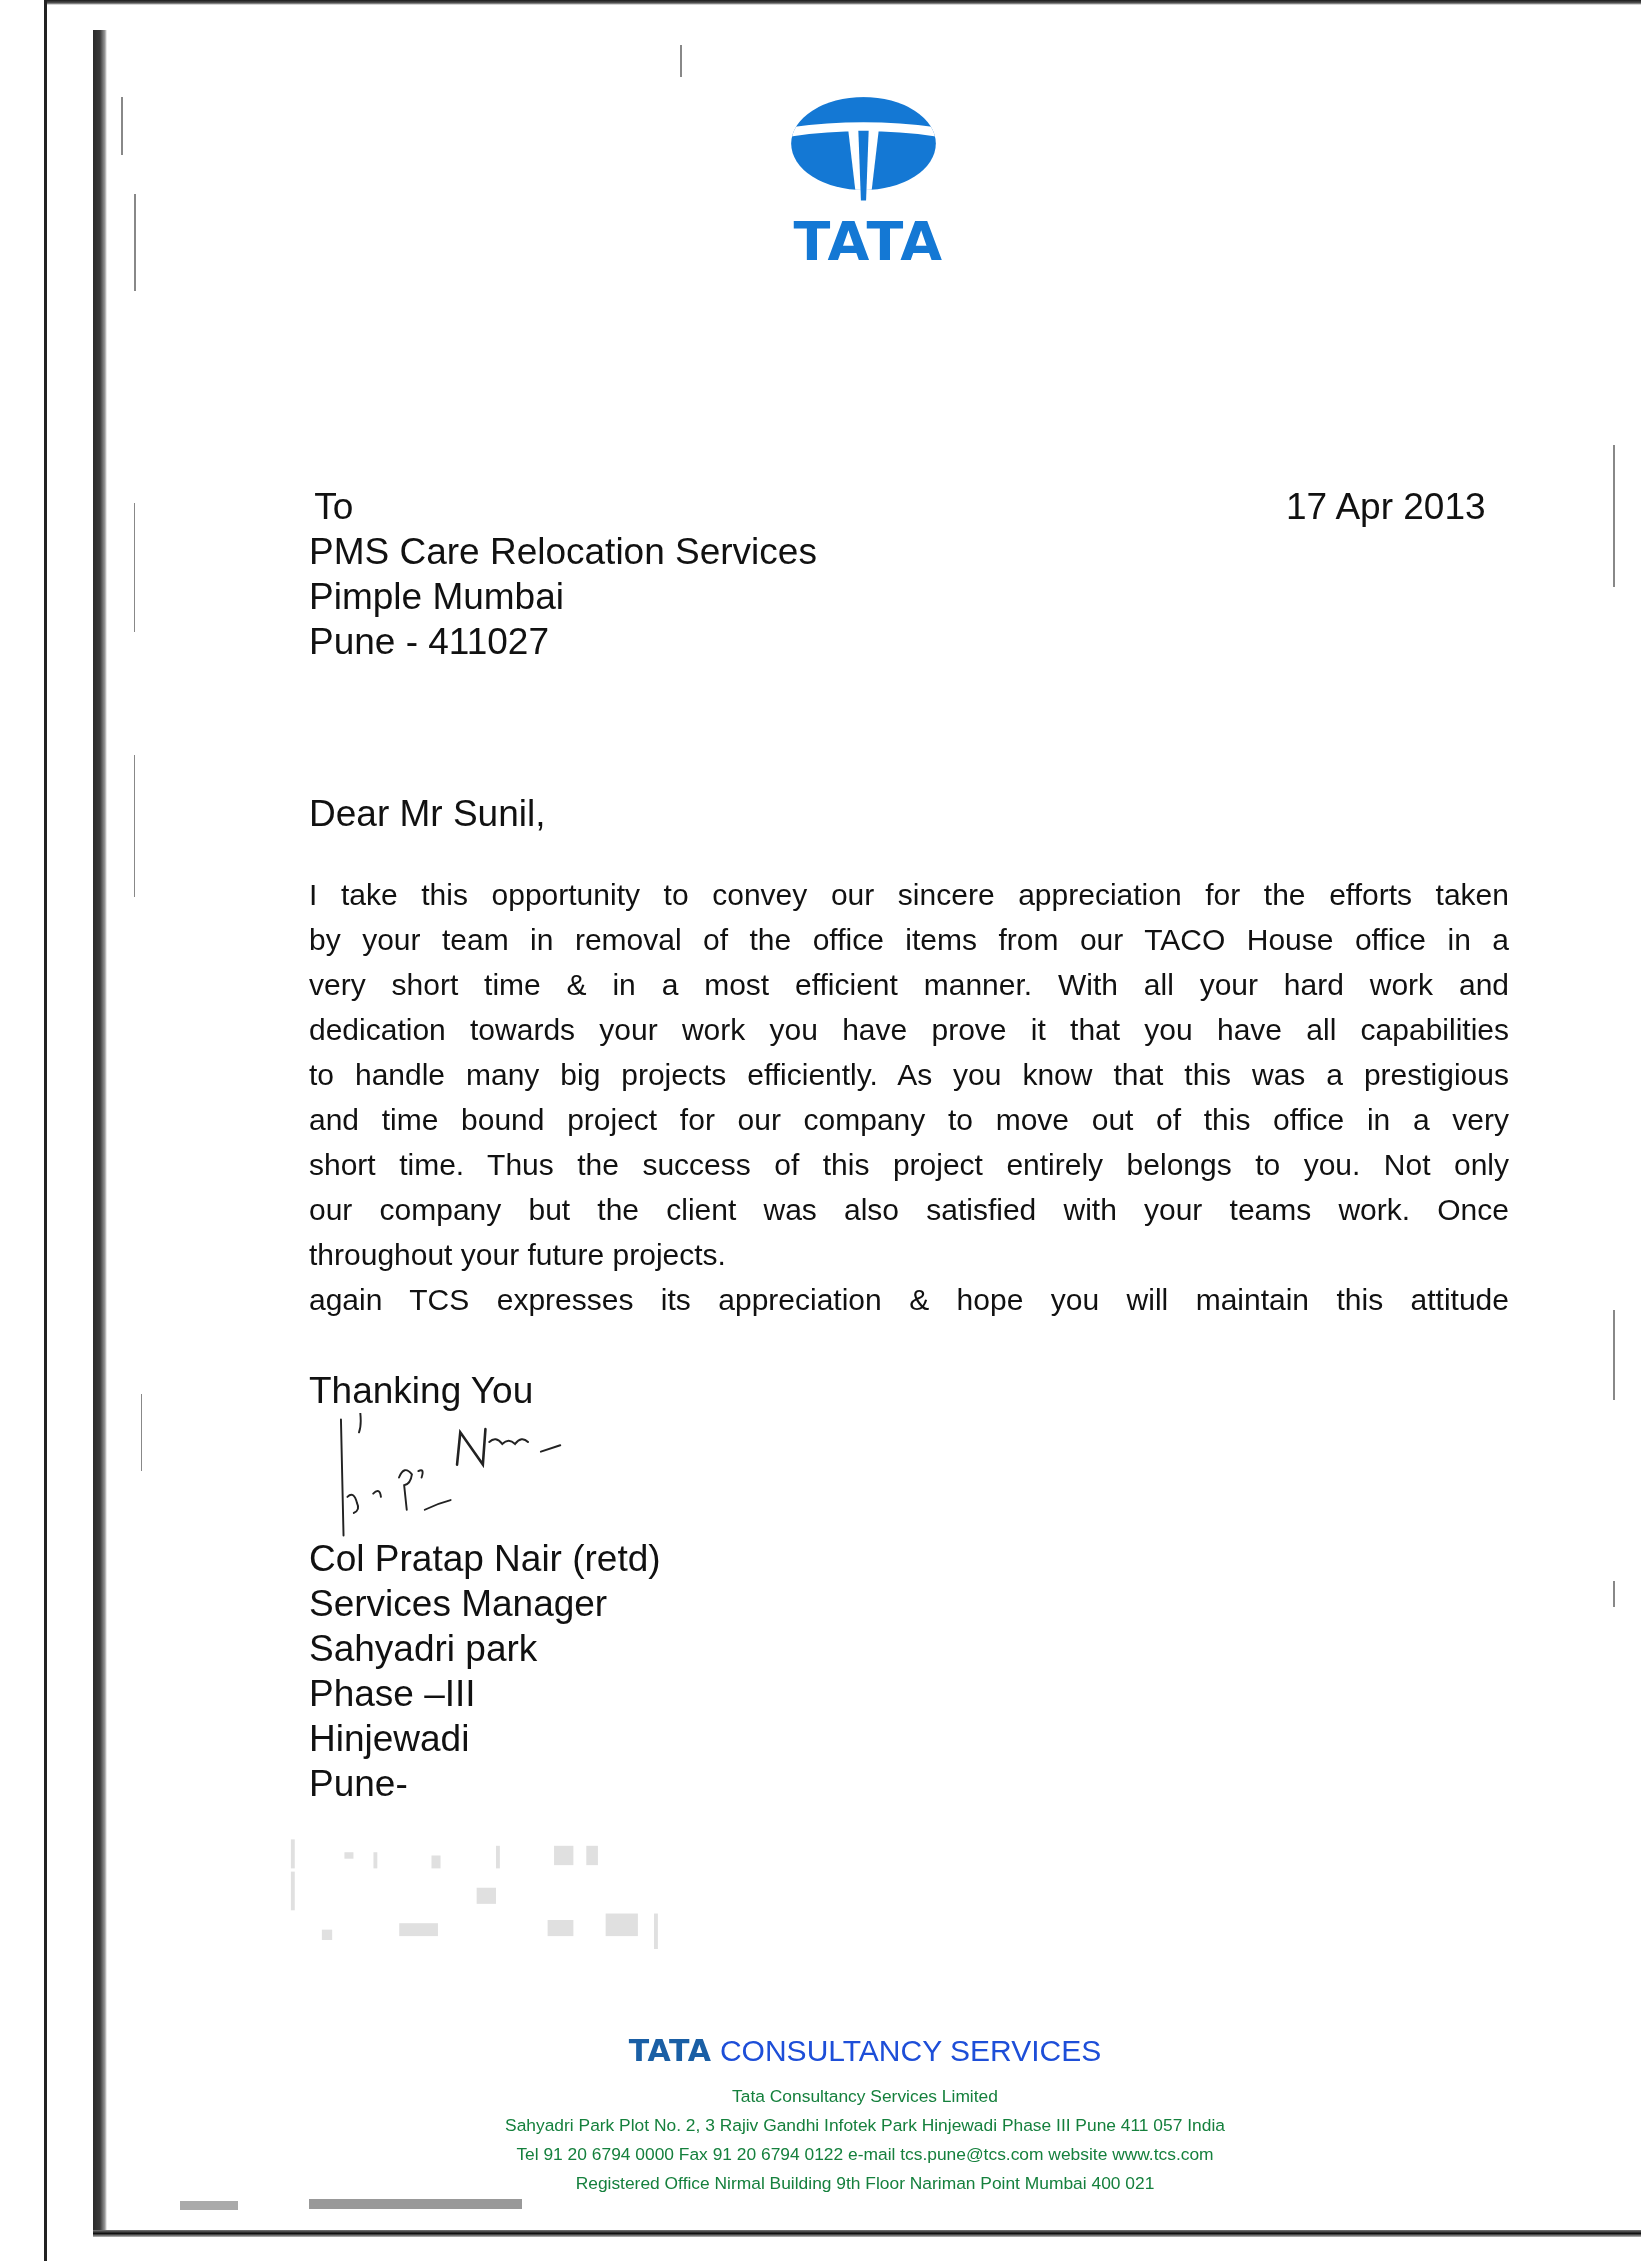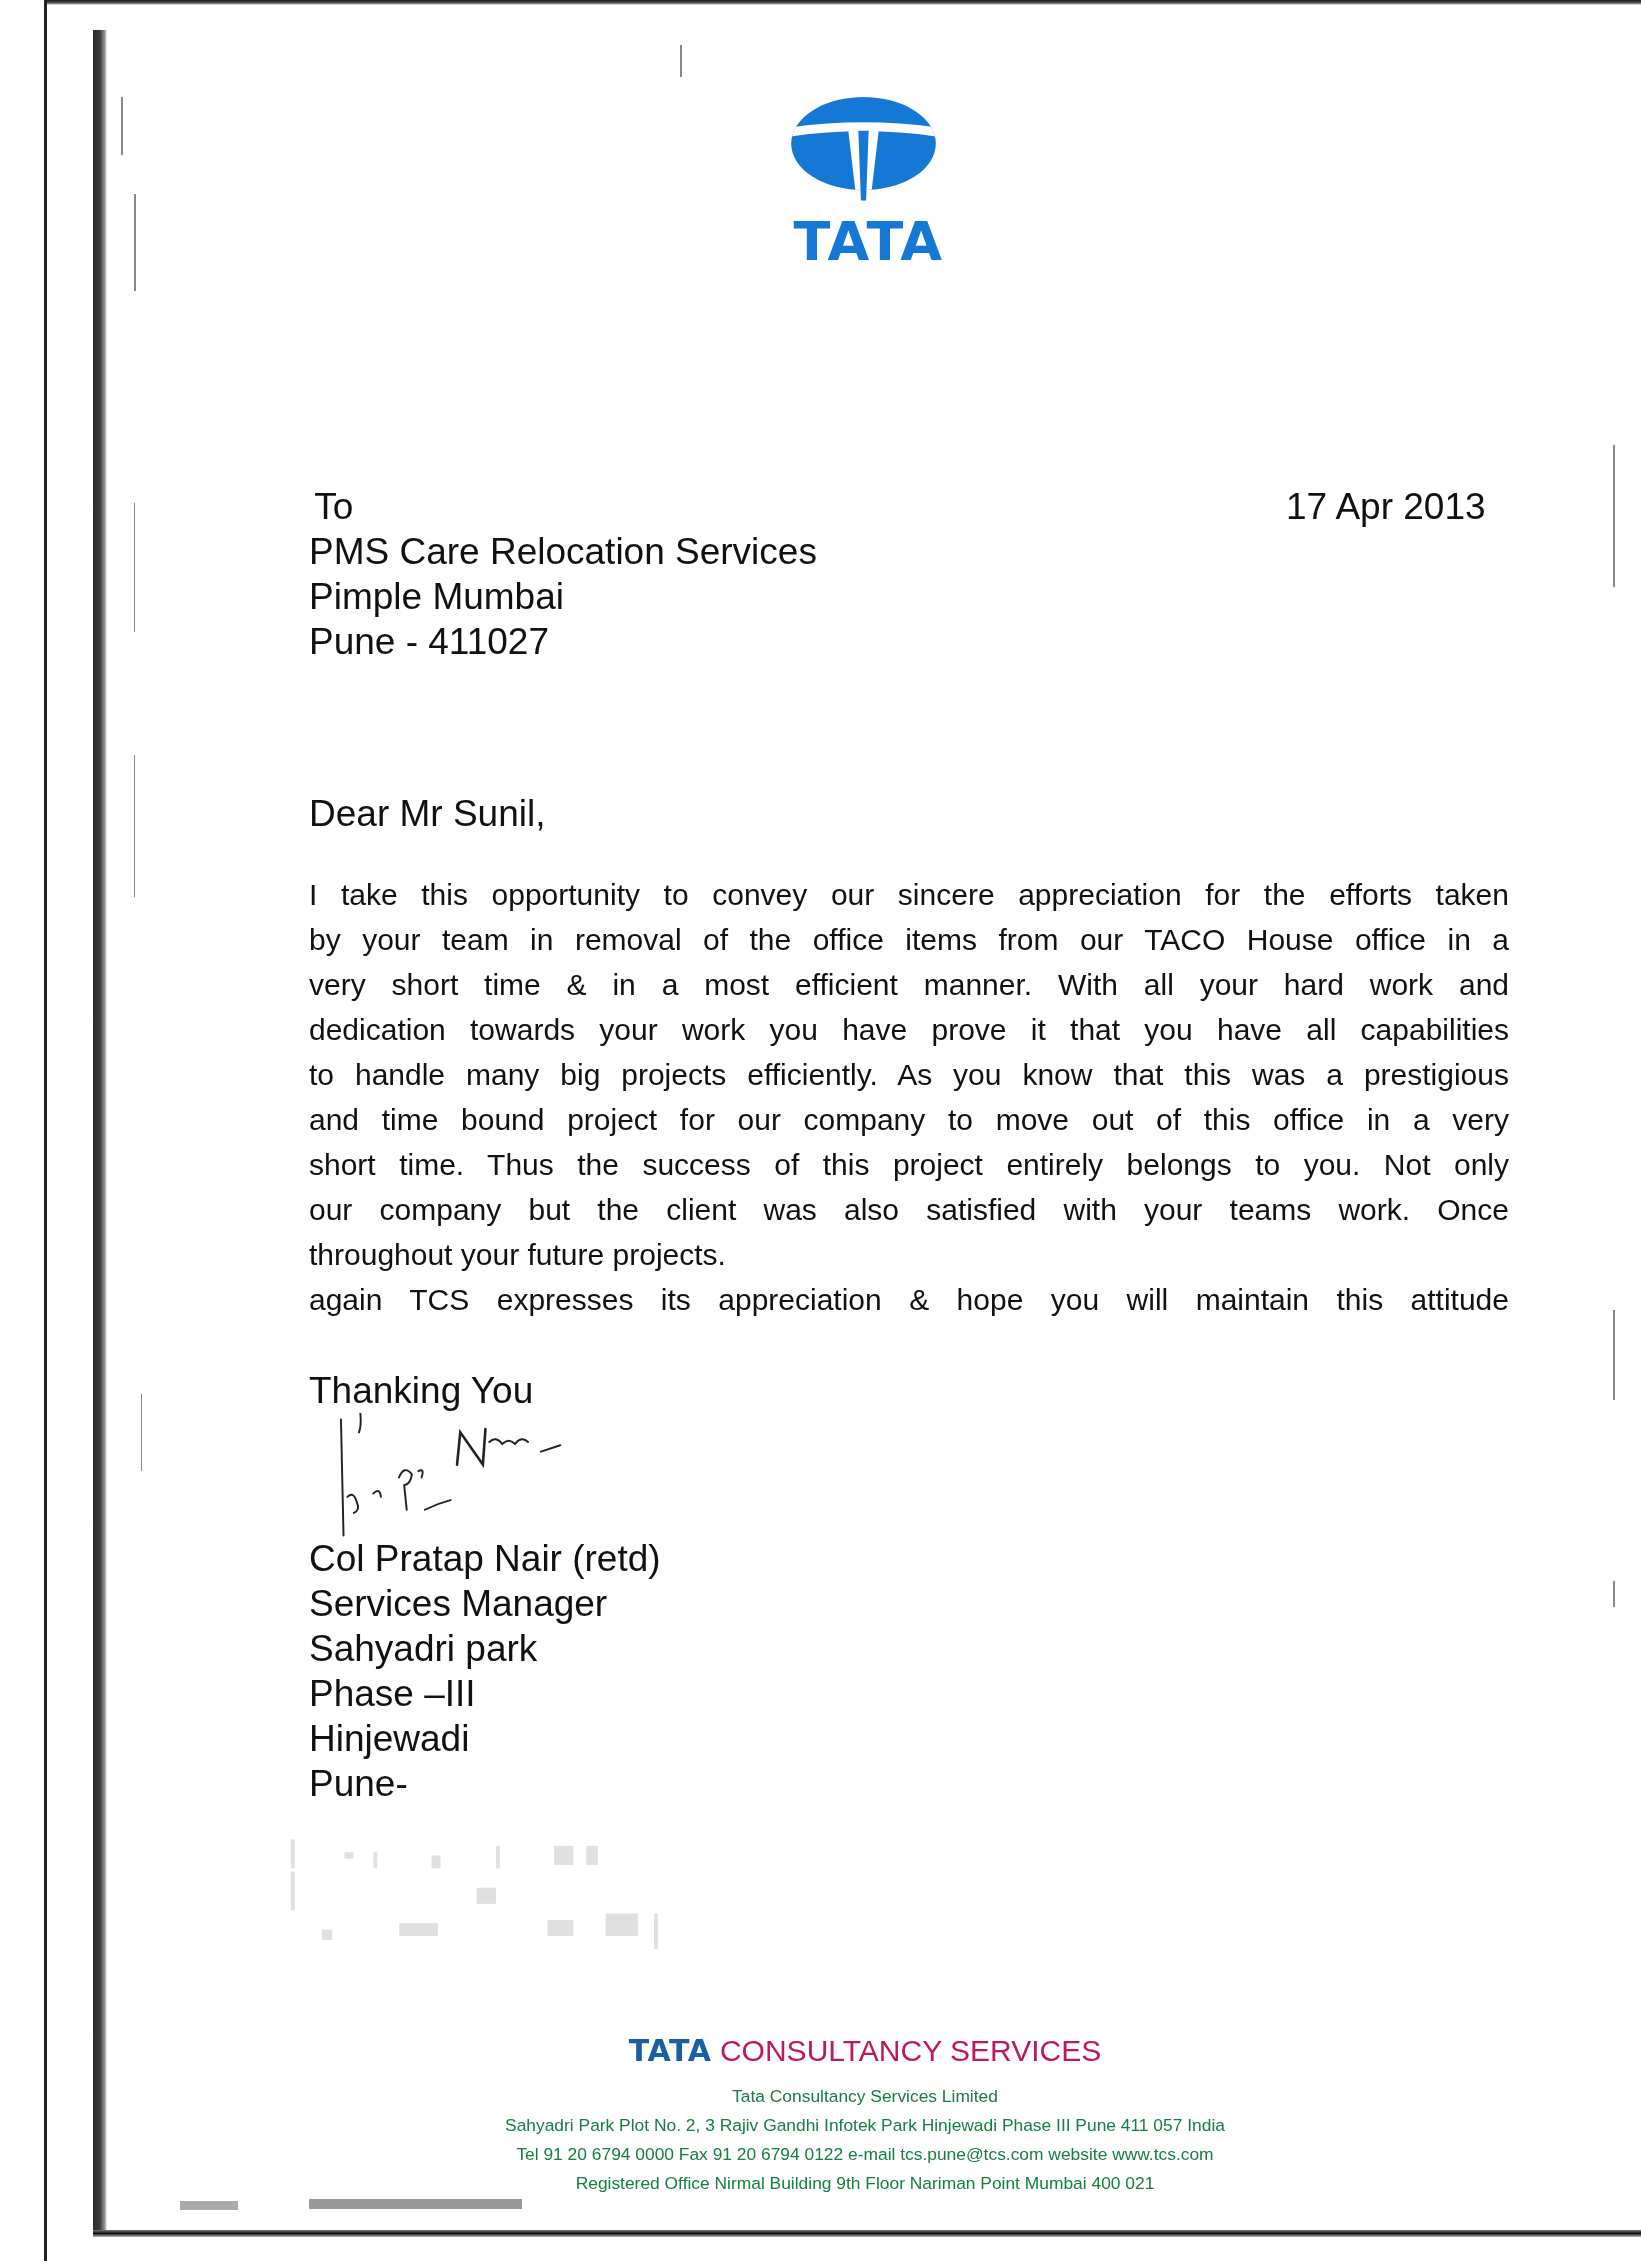--- a/index.html
+++ b/index.html
@@ -36,21 +36,21 @@
   .closing { left: 265px; top: 1368px; }
   .signature { position: absolute; left: 284px; top: 1413px; width: 271px; height: 129px; }
   .sig-block { left: 265px; top: 1536px; line-height: 45px; }
 
   .faded-stamp { position: absolute; left: 239px; top: 1820px; width: 426px; height: 129px; }
 
   
   .footer-brand { position: absolute; left: 0; width: 1642px; top: 2033px; text-align: center;
                   font-size: 30px; color: #1f5fa8; font-weight: bold; }
   .footer-brand .tata { font-family: "DejaVu Sans", sans-serif; font-weight: bold; color: #1a5fa5; letter-spacing: 0.6px; }
-  .footer-brand .cs { font-weight: normal; color: #be185d; }
+  .footer-brand .cs { font-weight: normal; color: #1d4ed8; }
   .footer-line { position: absolute; left: 0; width: 1642px; text-align: center; font-size: 17.4px; color: #15803d; }
   .f1 { top: 2086px; }
   .f2 { top: 2115px; }
   .f3 { top: 2144px; }
   .f4 { top: 2173px; }
 </style>
 </head>
 <body>
 
 <div class="page">

